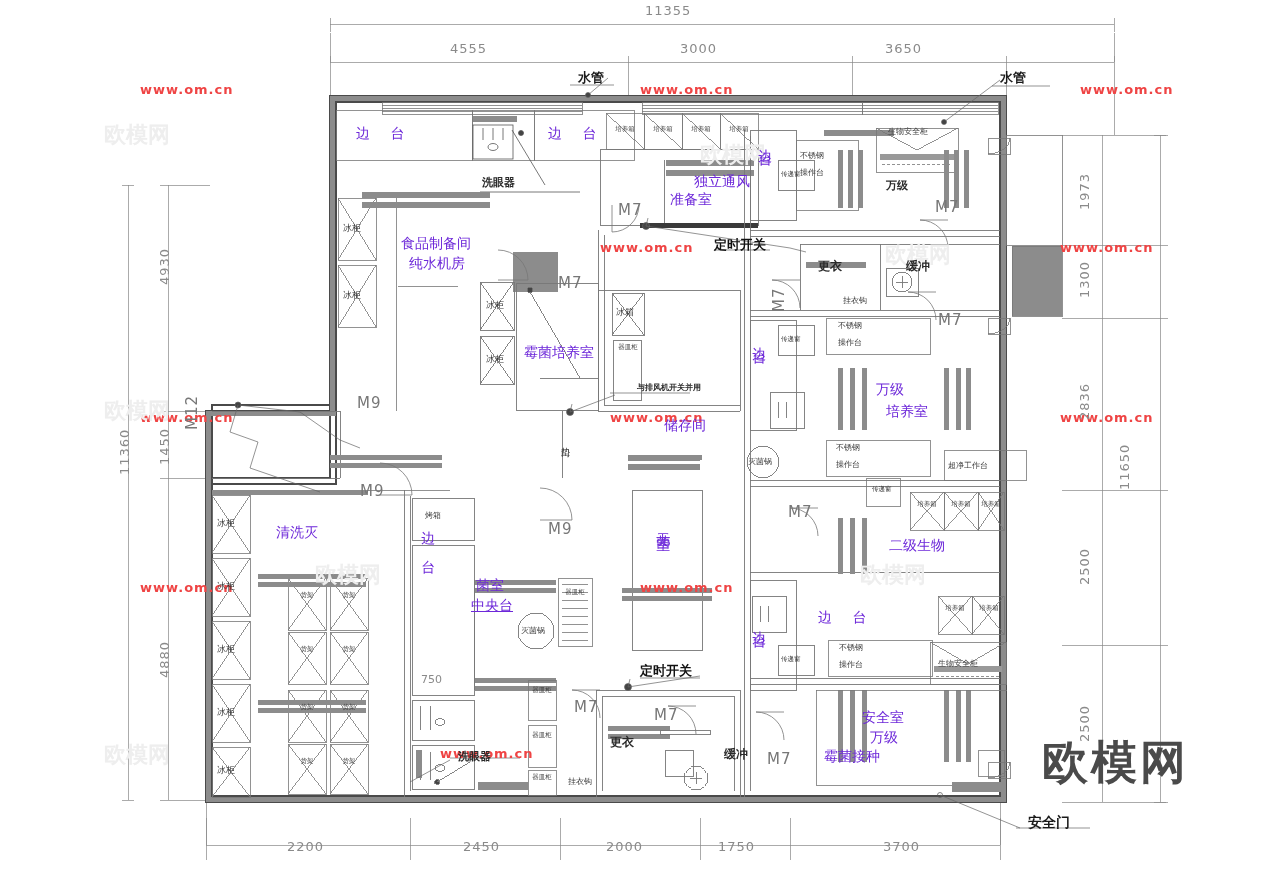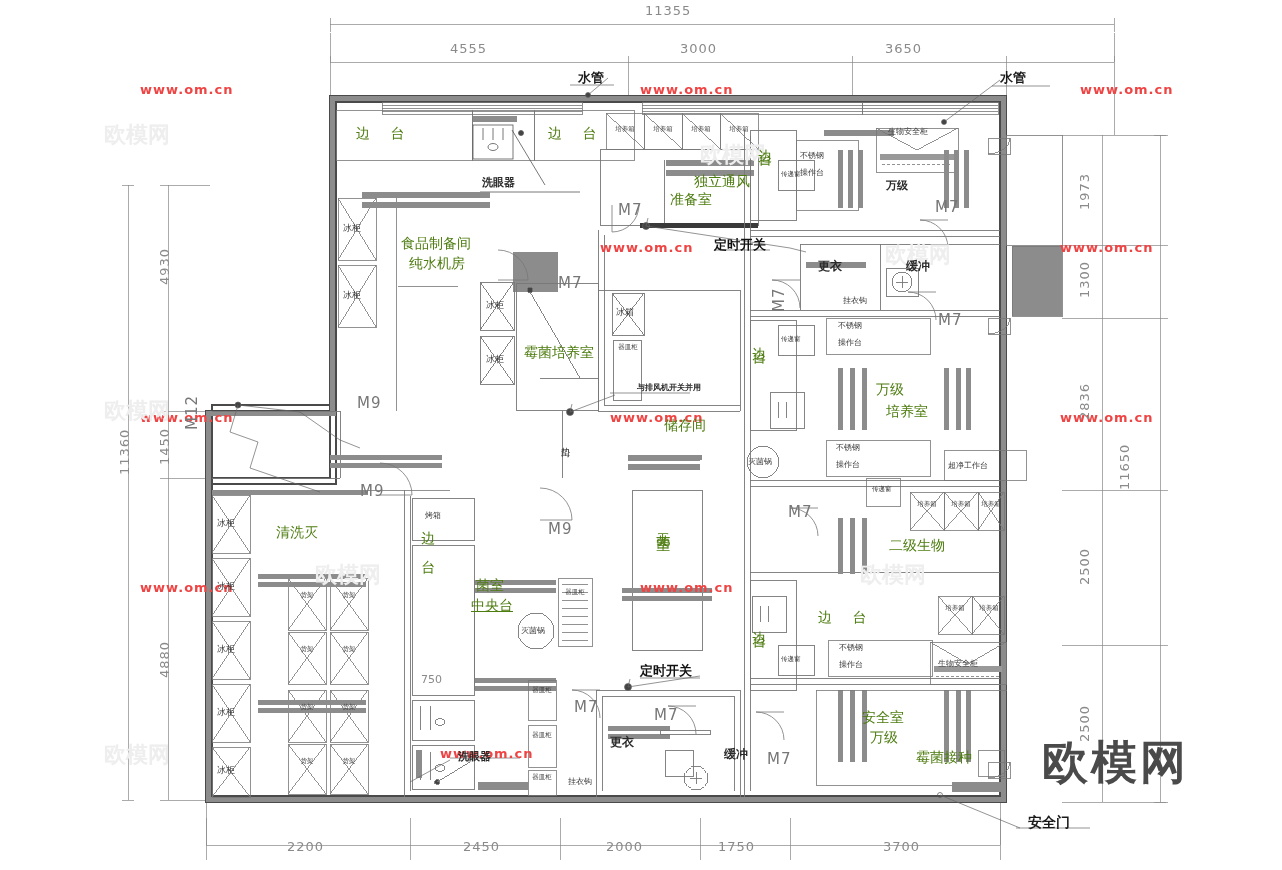--- a/index.html
+++ b/index.html
@@ -8,21 +8,21 @@
   svg.cad{position:absolute;left:0;top:0;width:1282px;height:870px;}
 
   .wm{position:absolute;color:#e9e9e9;font-weight:bold;pointer-events:none;white-space:nowrap;}
   .wm.small{font-size:13px;color:#ef4444;letter-spacing:1px;}
   .wm.cn{font-size:22px;color:#eeeeee;}
   .wm.big{font-size:46px;color:#4a4a4a;letter-spacing:3px;}
 
   .lbl{position:absolute;color:#3b3b3b;white-space:nowrap;line-height:1.05;pointer-events:none;}
   .lbl.dim{color:#8a8a8a;font-size:13px;letter-spacing:1px;}
   .lbl.dimv{color:#8a8a8a;font-size:13px;letter-spacing:1px;transform:rotate(-90deg);transform-origin:left top;}
-  .lbl.room{font-size:14px;color:#4d7c0f;text-align:center;}
+  .lbl.room{font-size:14px;color:#6d28d9;text-align:center;}
   .lbl.room.sp{letter-spacing:6px;}
   .lbl.tiny{font-size:8px;color:#3a3a3a;text-align:center;}
   .lbl.xtiny{font-size:6.5px;color:#3a3a3a;text-align:center;}
   .lbl.eq{font-size:9px;color:#333;text-align:center;}
   .lbl.bold{font-weight:bold;color:#111;font-size:13px;}
   .lbl.door{font-size:15px;color:#777;letter-spacing:1px;}
   .lbl.doorv{font-size:15px;color:#777;letter-spacing:1px;transform:rotate(-90deg);transform-origin:left top;}
   .lbl.note{font-size:9px;color:#333;padding-left:24px;}
 </style>
 </head>
@@ -497,21 +497,21 @@
   <div class="lbl room" style="left:664px;top:418px;">储存间</div>
   <div class="lbl room" style="left:276px;top:525px;">清洗灭</div>
   <div class="lbl room" style="left:476px;top:578px;">菌室</div>
   <div class="lbl room" style="left:471px;top:598px;text-decoration:underline;">中央台</div>
   <div class="lbl room sp" style="left:656px;top:522px;writing-mode:vertical-rl;text-orientation:upright;letter-spacing:2px;">无菌室</div>
   <div class="lbl room" style="left:876px;top:382px;">万级</div>
   <div class="lbl room" style="left:886px;top:404px;">培养室</div>
   <div class="lbl room" style="left:889px;top:538px;">二级生物</div>
   <div class="lbl room" style="left:862px;top:710px;">安全室</div>
   <div class="lbl room" style="left:870px;top:730px;">万级</div>
-  <div class="lbl room" style="left:916px;top:750px;">霉菌接种</div>
+  <div class="lbl room" style="left:824px;top:750px;font-family:Liberation Mono, monospace;">霉菌接种</div>
   <div class="lbl" style="left:886px;top:180px;font-size:11px;font-weight:bold;color:#2a2a2a;">万级</div>
   <div class="lbl room" style="left:890px;top:198px;"></div>
 
   <div class="lbl room" style="left:356px;top:126px;letter-spacing:8px;">边 台</div>
   <div class="lbl room" style="left:548px;top:126px;letter-spacing:8px;">边 台</div>
   <div class="lbl room" style="left:758px;top:138px;writing-mode:vertical-rl;text-orientation:upright;letter-spacing:2px;">边台</div>
   <div class="lbl room" style="left:752px;top:336px;writing-mode:vertical-rl;text-orientation:upright;letter-spacing:2px;">边台</div>
   <div class="lbl room" style="left:818px;top:610px;letter-spacing:8px;">边 台</div>
   <div class="lbl room" style="left:752px;top:620px;writing-mode:vertical-rl;text-orientation:upright;letter-spacing:2px;">边台</div>
   <div class="lbl room" style="left:421px;top:520px;writing-mode:vertical-rl;text-orientation:upright;letter-spacing:6px;">边 台</div>

